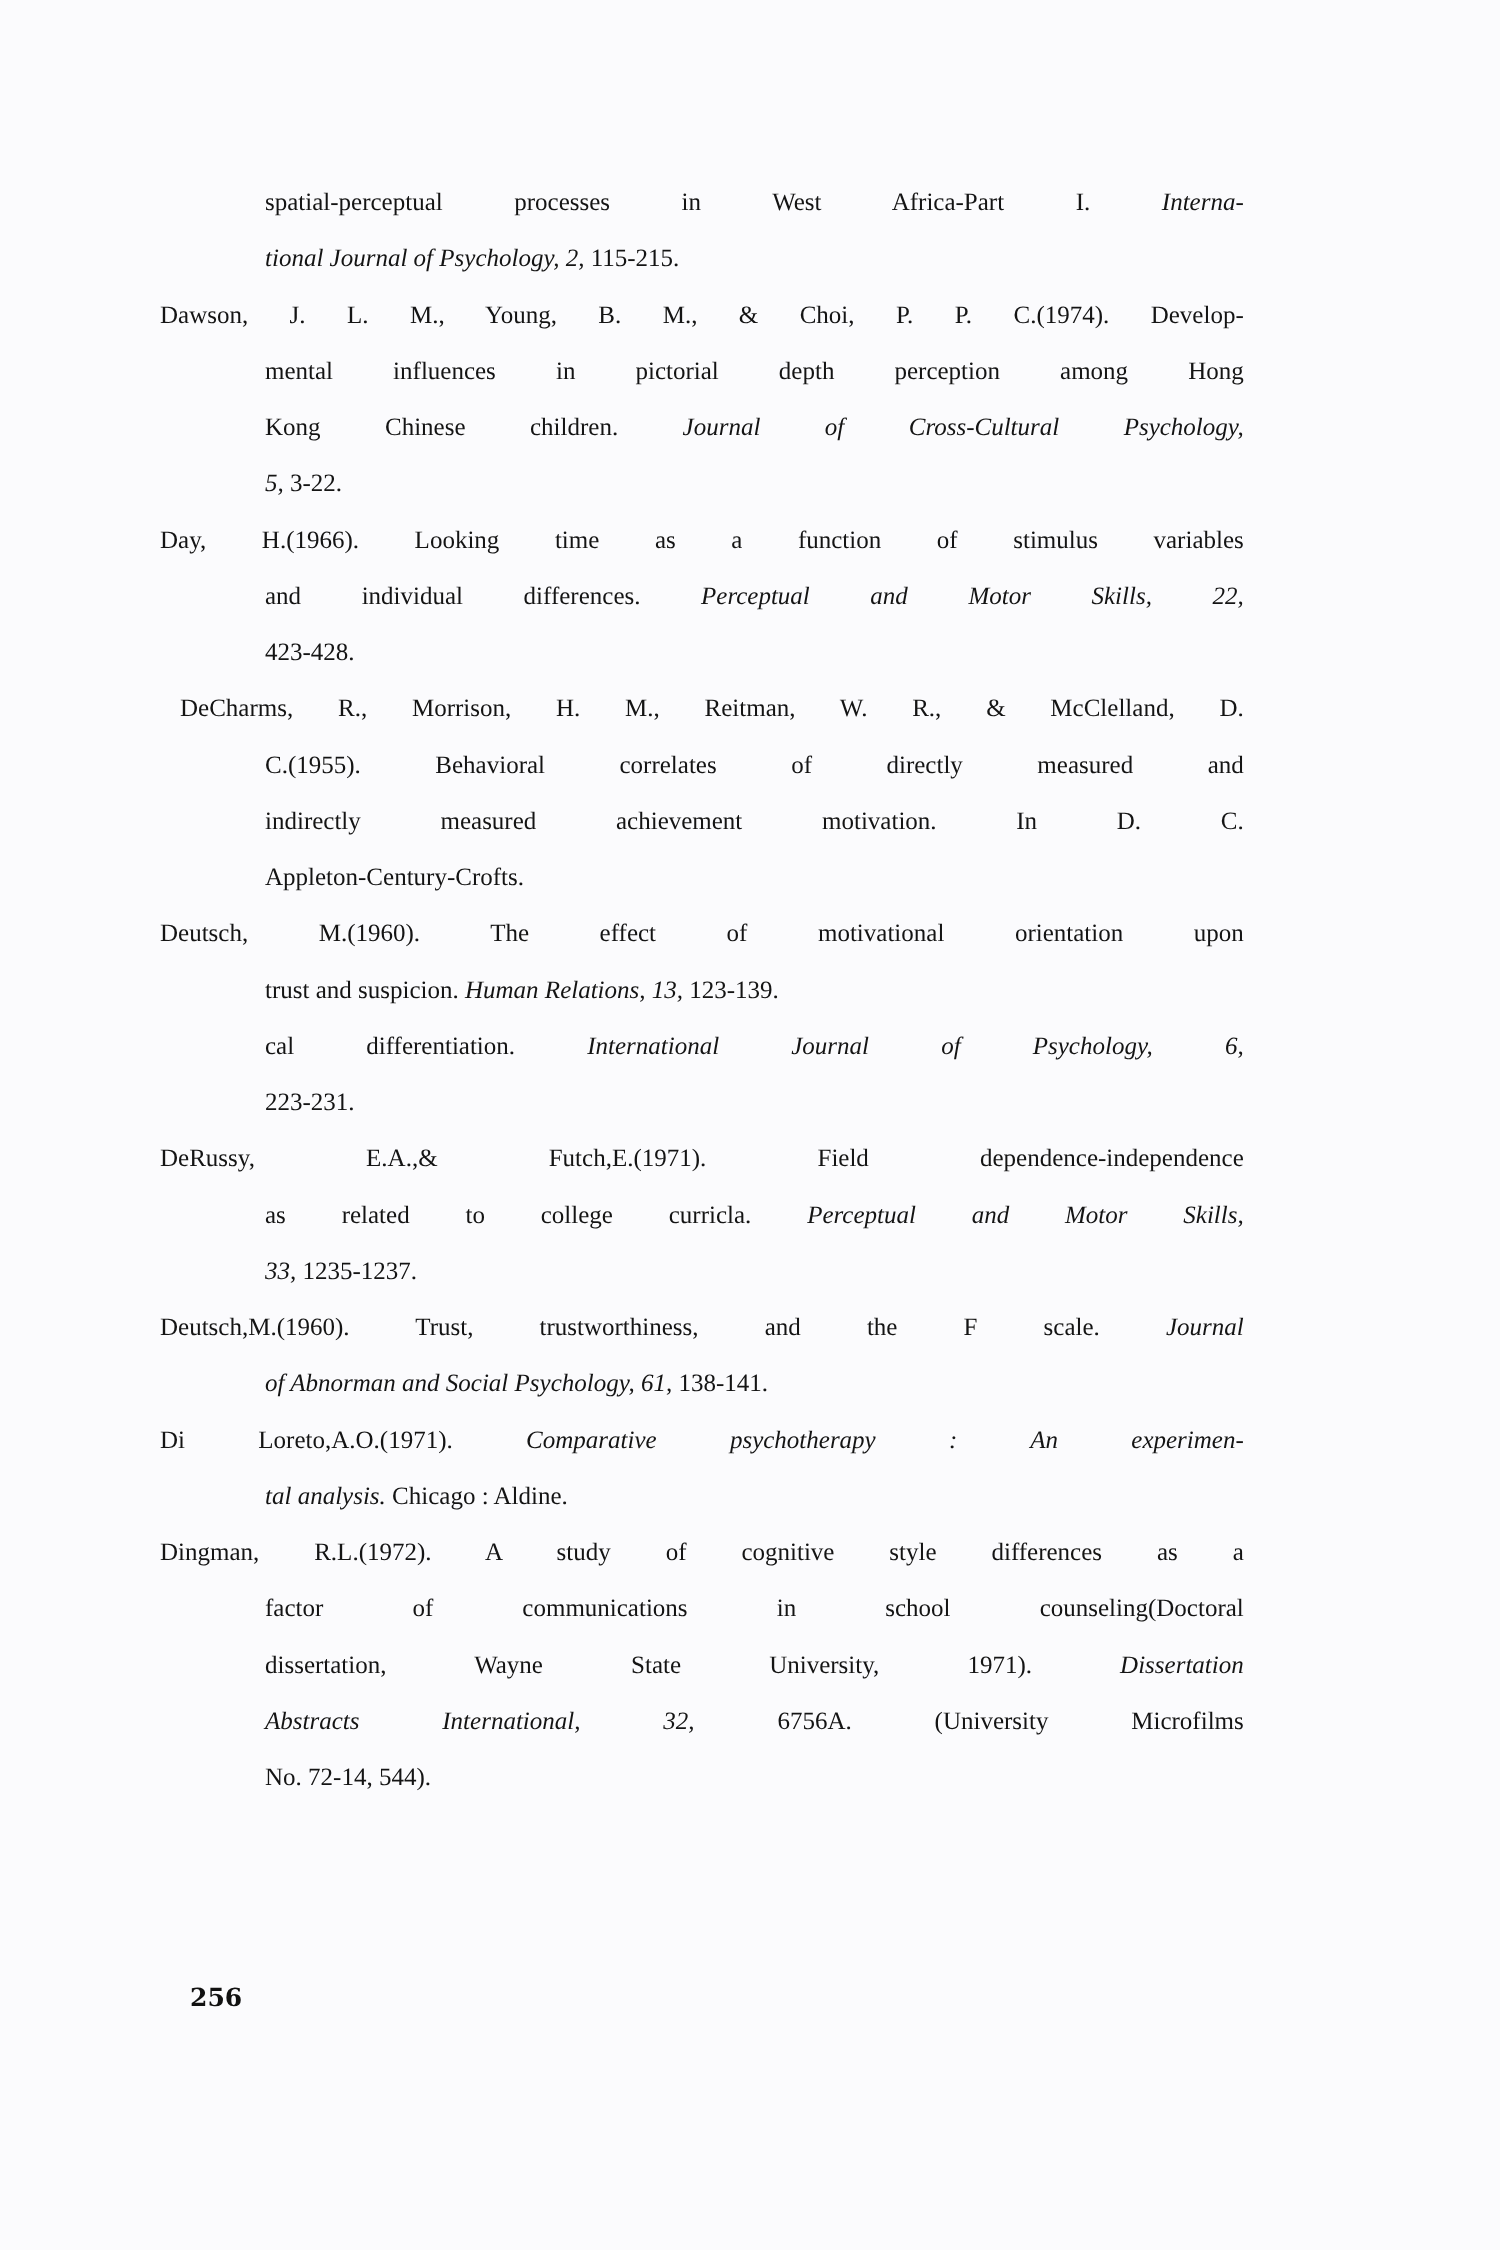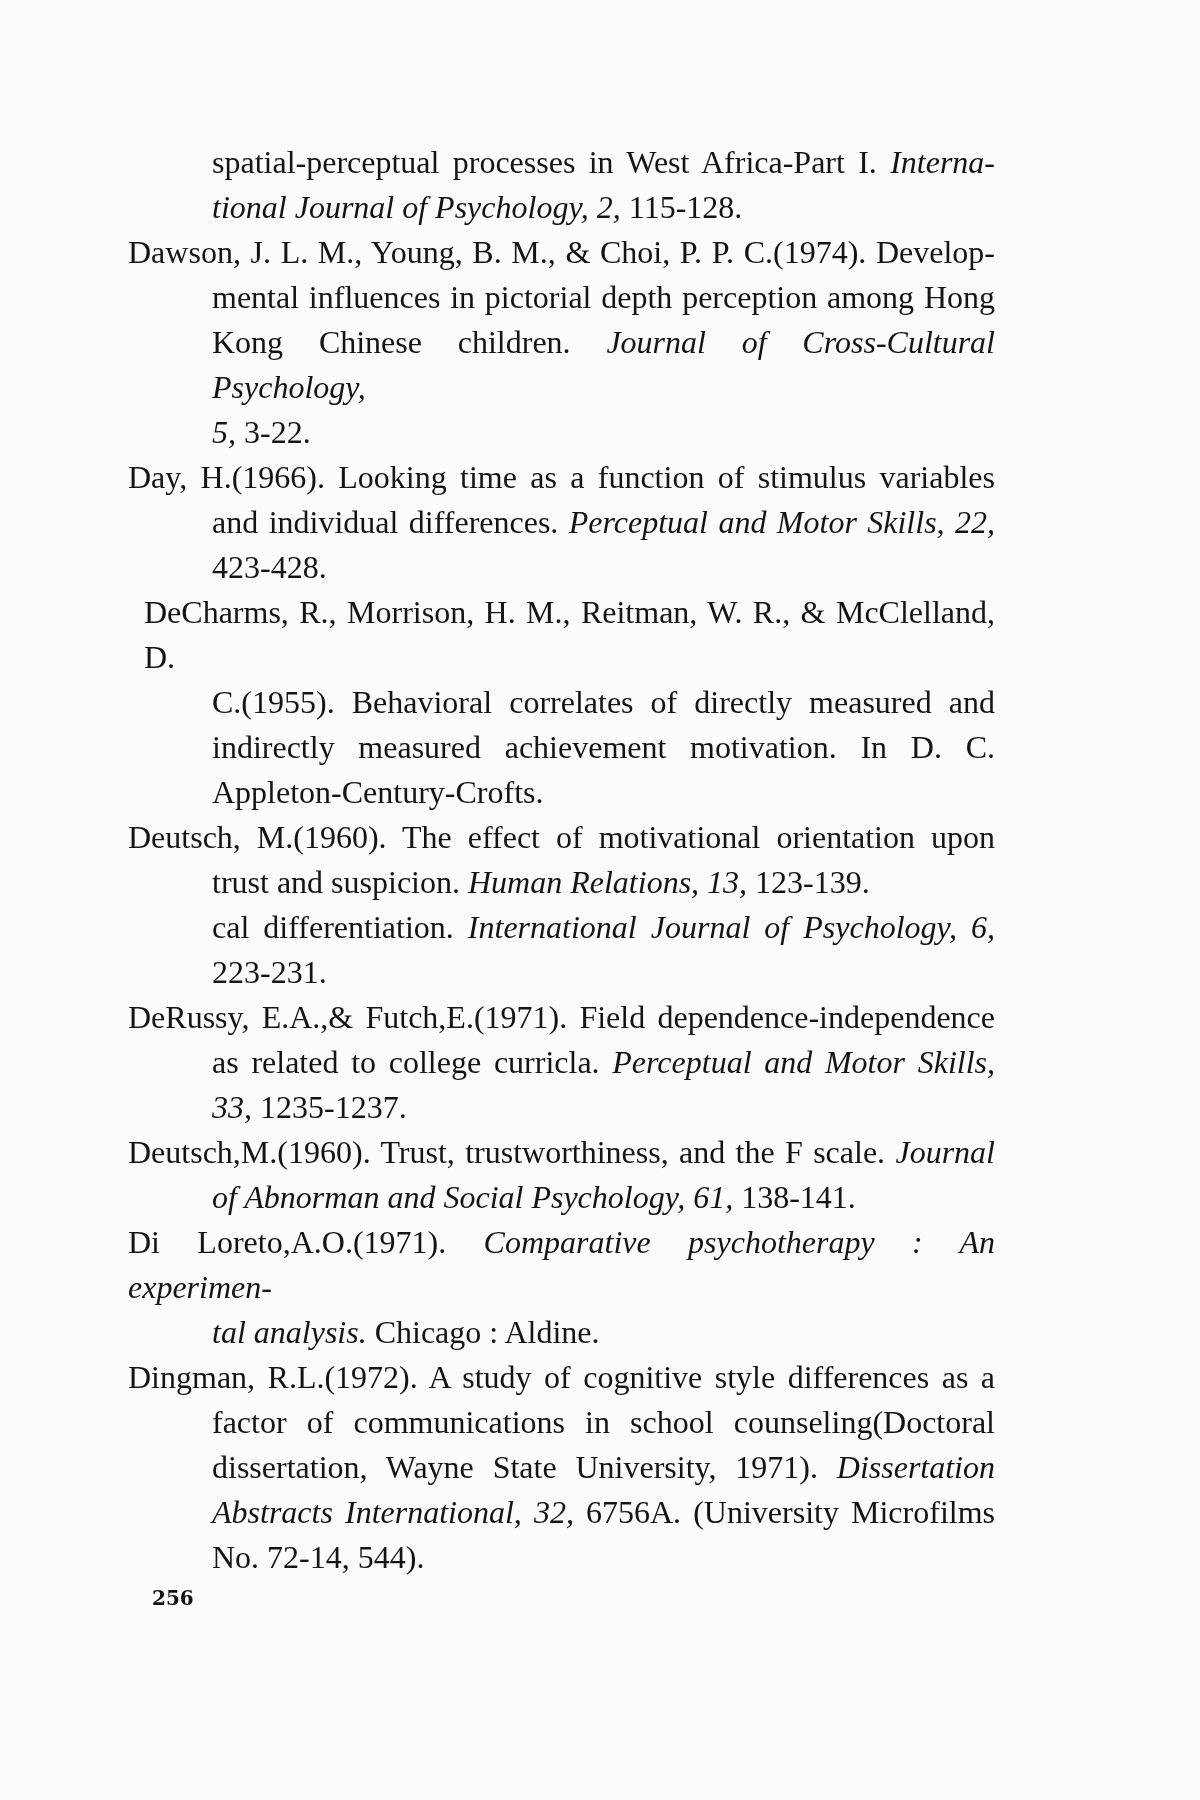--- a/index.html
+++ b/index.html
@@ -5,38 +5,38 @@
   html, body { margin: 0; padding: 0; }
   body {
     width: 1200px; height: 1800px; overflow: hidden;
     background: #fbfbfd;
     font-family: "Liberation Serif", "DejaVu Serif", serif;
     color: #141414;
     position: relative;
   }
   .page {
     position: absolute; left: 128px; top: 140px; width: 867px;
-    font-size: 32px; line-height: 45px;
+    font-size: 20px; line-height: 45px;
   }
   .line { display: block; text-align: justify; text-align-last: justify; }
   .line.last { text-align-last: left; }
   .pagenum {
     position: absolute; left: 152px; top: 1586px;
     font-size: 20px; font-weight: bold;
     font-family: "DejaVu Serif", serif;
     color: #111;
   }
 </style>
 </head>
 <body>
 
 <div class="page" id="refs">
     <div>
       <span class="line" style="padding-left: 84px;"><span>spatial-perceptual processes in West Africa-Part I. </span><i>Interna-</i></span>
-      <span class="line last" style="padding-left: 84px;"><i>tional Journal of Psychology, 2,</i><span> 115-128.</span></span>
+      <span class="line last" style="padding-left: 84px;"><i>tional Journal of Psychology, 2,</i><span> 115-215.</span></span>
     </div>
     <div>
       <span class="line" style="padding-left: 0px;"><span>Dawson, J. L. M., Young, B. M., &amp; Choi, P. P. C.(1974). Develop-</span></span>
       <span class="line" style="padding-left: 84px;"><span>mental influences in pictorial depth perception among Hong</span></span>
       <span class="line" style="padding-left: 84px;"><span>Kong Chinese children. </span><i>Journal of Cross-Cultural Psychology,</i></span>
       <span class="line last" style="padding-left: 84px;"><i>5,</i><span> 3-22.</span></span>
     </div>
     <div>
       <span class="line" style="padding-left: 0px;"><span>Day, H.(1966). Looking time as a function of stimulus variables</span></span>
       <span class="line" style="padding-left: 84px;"><span>and individual differences. </span><i>Perceptual and Motor Skills, 22,</i></span>

